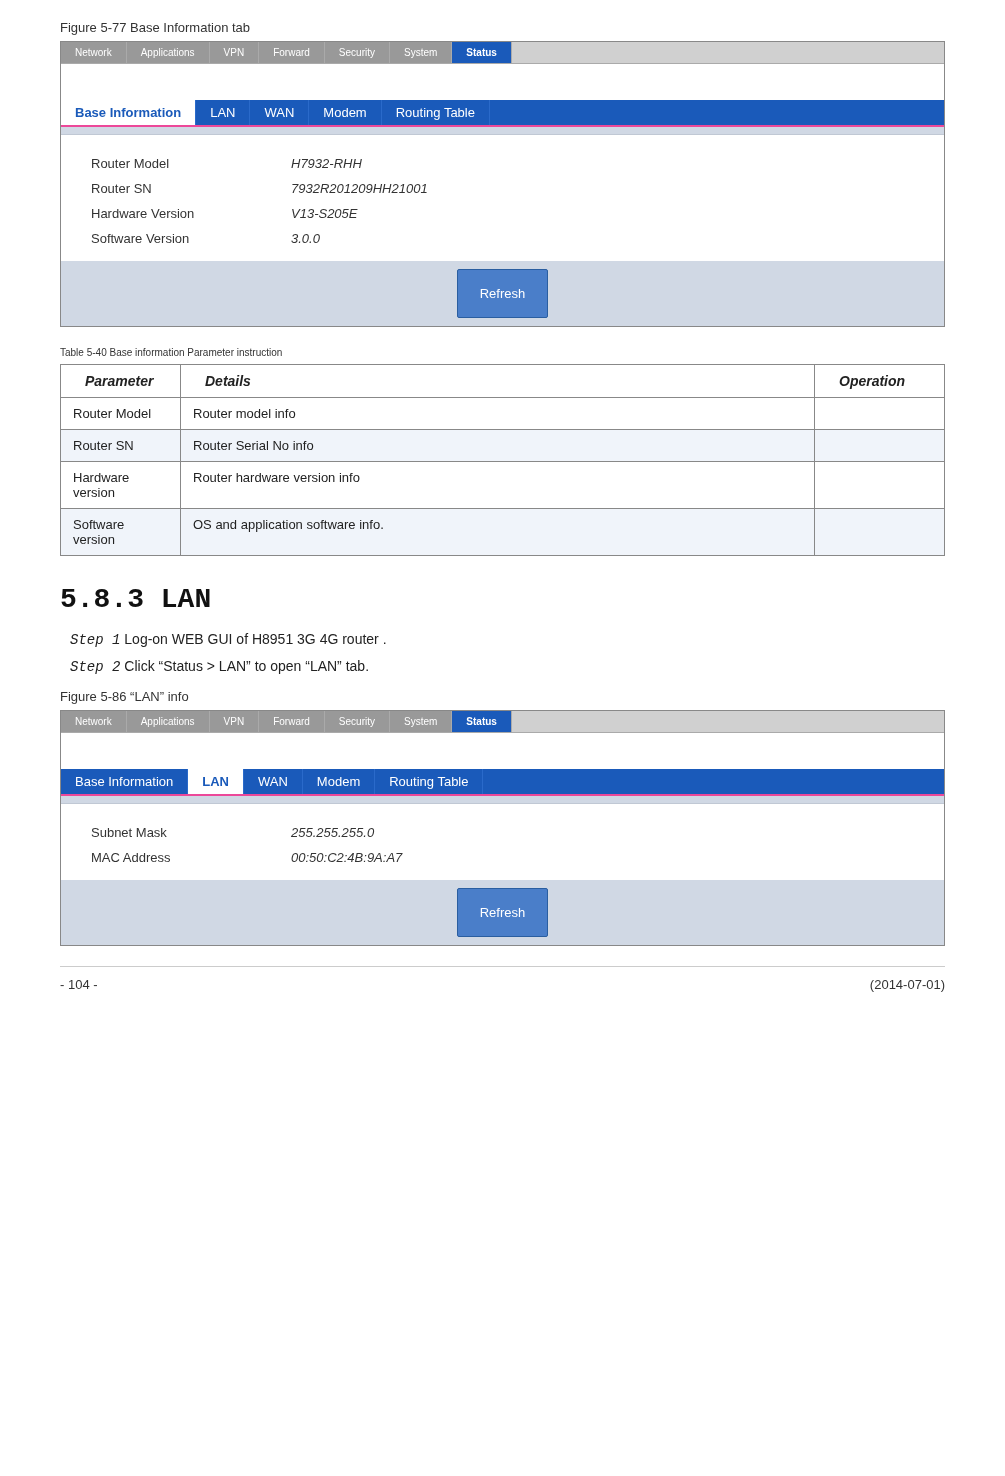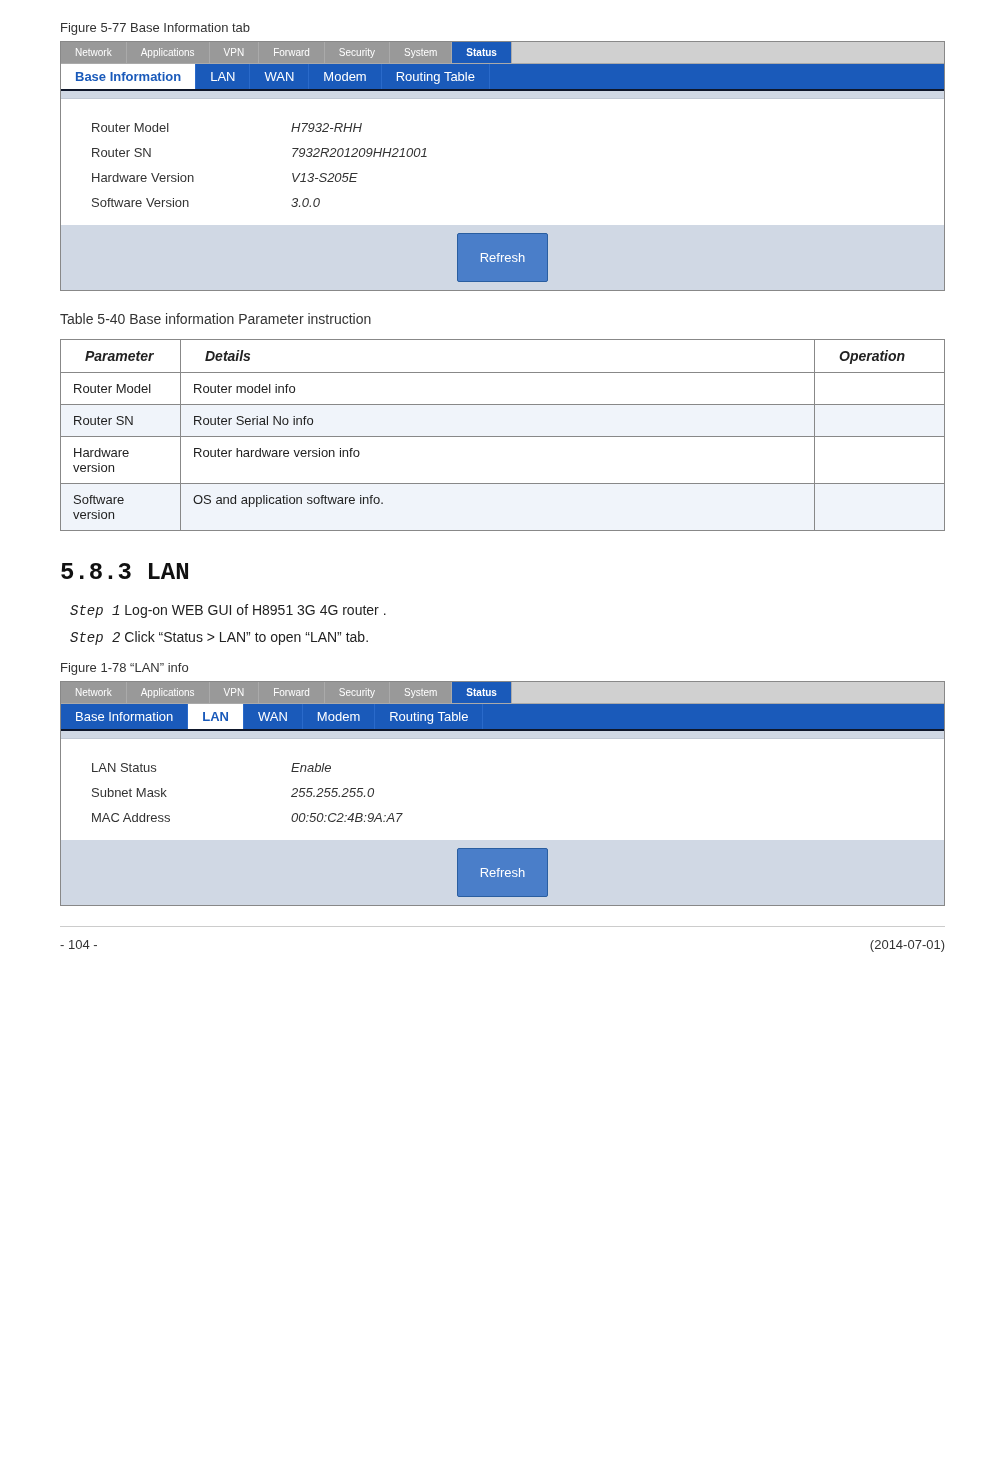--- a/index.html
+++ b/index.html
@@ -44,21 +44,22 @@
       background: #1a5aba;
       font-weight: bold;
     }
     .nav-item:not(.active) {
       background: #999;
     }
 
     .sub-nav-bar {
       display: flex;
       background: #1a5aba;
-      border-bottom: 2px solid #0f172a;
+      border-bottom: 2px solid #ec4899;
+      margin-top: 36px;
     }
 
     .sub-nav-item {
       padding: 5px 14px;
       font-size: 13px;
       color: #fff;
       cursor: pointer;
       border-right: 1px solid #2a6aca;
       white-space: nowrap;
     }
@@ -115,23 +116,23 @@
       cursor: pointer;
       border-radius: 2px;
     }
 
     
     .param-table-section {
       margin-bottom: 28px;
     }
 
     .table-label {
-      font-size: 14px;
-      color: #333;
-      margin-bottom: 12px;
+      font-size: 10px;
+      color: #333;
+      margin-bottom: 6px;
     }
 
     .param-table {
       width: 100%;
       border-collapse: collapse;
       border: 1.5px solid #888;
       font-size: 13px;
     }
 
     .param-table th {
@@ -153,21 +154,21 @@
     .param-table tr:nth-child(even) td {
       background: #f0f4fa;
     }
     .param-table tr:nth-child(odd) td {
       background: #fff;
     }
 
     
     .section-heading {
       font-family: 'Courier New', monospace;
-      font-size: 24px;
+      font-size: 28px;
       font-weight: bold;
       margin: 28px 0 16px 0;
       color: #111;
     }
 
     .step-text {
       font-size: 14px;
       margin-bottom: 10px;
       margin-left: 10px;
     }
@@ -282,21 +283,21 @@
 
 <div class="step-text">
   <span class="step-label">Step 1</span>
   <span>Log-on WEB GUI of H8951 3G 4G router .</span>
 </div>
 <div class="step-text">
   <span class="step-label">Step 2</span>
   <span>Click “Status &gt; LAN” to open “LAN” tab.</span>
 </div>
 
-<div class="figure-label" style="margin-top:14px;">Figure 1-78   “LAN”   info</div>
+<div class="figure-label" style="margin-top:14px;">Figure 5-86   “LAN”   info</div>
 
 <div class="router-ui">
   <div class="nav-bar" id="fig2-nav">
       <div class="nav-item">Network</div>
       <div class="nav-item">Applications</div>
       <div class="nav-item">VPN</div>
       <div class="nav-item">Forward</div>
       <div class="nav-item">Security</div>
       <div class="nav-item">System</div>
       <div class="nav-item active">Status</div>
@@ -305,24 +306,20 @@
       <div class="sub-nav-item">Base Information</div>
       <div class="sub-nav-item active">LAN</div>
       <div class="sub-nav-item">WAN</div>
       <div class="sub-nav-item">Modem</div>
       <div class="sub-nav-item">Routing Table</div>
     </div>
   <div class="ui-content">
     <div class="ui-section-divider"></div>
     <div class="info-table" id="fig2-info">
         <div class="info-row">
-          <span class="info-label">LAN Status</span>
-          <span class="info-value">Enable</span>
-        </div>
-        <div class="info-row">
           <span class="info-label">Subnet Mask</span>
           <span class="info-value">255.255.255.0</span>
         </div>
         <div class="info-row">
           <span class="info-label">MAC Address</span>
           <span class="info-value">00:50:C2:4B:9A:A7</span>
         </div>
       </div>
     <div class="button-bar">
       <button class="refresh-btn">Refresh</button>

